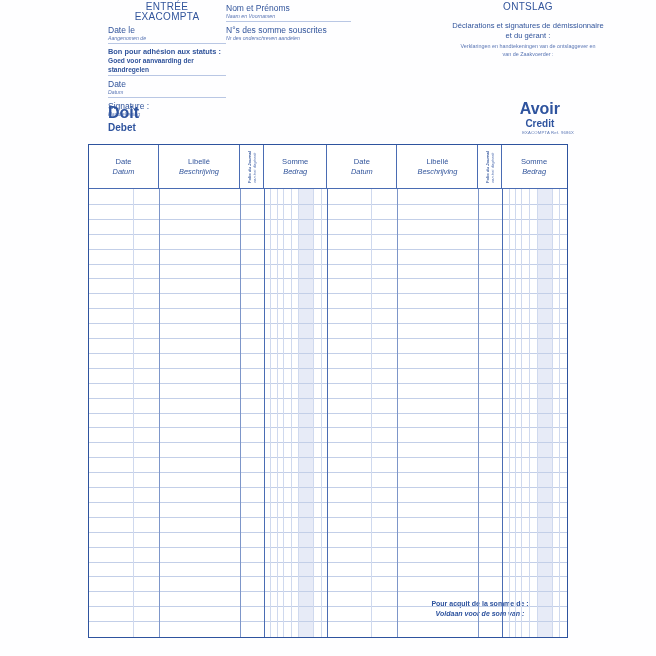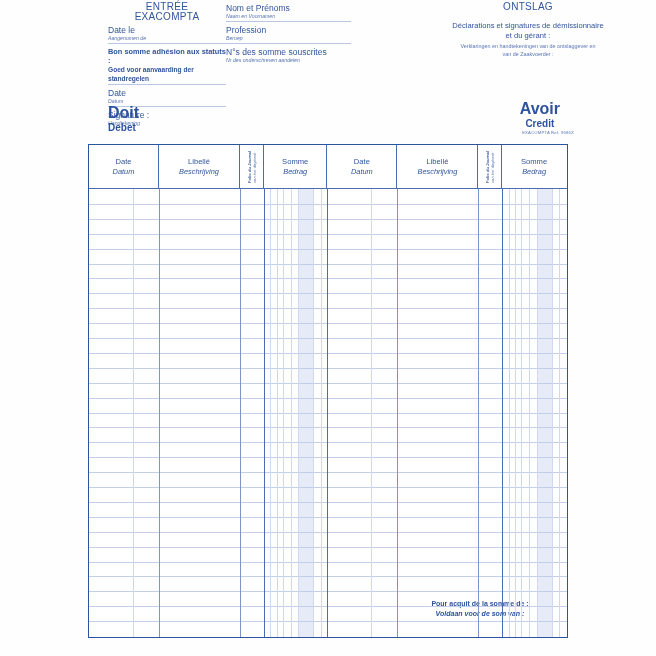--- a/index.html
+++ b/index.html
@@ -300,21 +300,21 @@
     <div class="col-entree">
       <div class="section-title">ENTRÉE</div>
       <div class="section-title">EXACOMPTA</div>
 
       <div class="fld">
         <div class="fld-fr noline">Date le</div>
         <div class="fld-nl">Aangenomen de</div>
       </div>
 
       <div class="fld">
-        <div class="fld-bold">Bon somme adhésion aux statuts :</div>
+        <div class="fld-bold">Bon pour adhésion aux statuts :</div>
         <div class="fld-bold-nl">Goed voor aanvaarding der standregelen</div>
       </div>
 
       <div class="fld">
         <div class="fld-fr noline">Date</div>
         <div class="fld-nl">Datum</div>
       </div>
 
       <div class="fld">
         <div class="fld-fr noline">Signature :</div>
@@ -324,24 +324,20 @@
 
     <div class="doit-block">
       <div class="doit-fr">Doit</div>
       <div class="doit-nl">Debet</div>
     </div>
 
     <div class="col-nom">
       <div class="fld">
         <div class="fld-fr noline">Nom et Prénoms</div>
         <div class="fld-nl">Naam en Voornamen</div>
-      </div>
-      <div class="fld">
-        <div class="fld-fr noline">Profession</div>
-        <div class="fld-nl">Beroep</div>
       </div>
       <div class="fld">
         <div class="fld-fr noline">N°s des somme souscrites</div>
         <div class="fld-nl noline">Nr des onderschreven aandelen</div>
       </div>
     </div>
 
     <div class="col-sortie">
       <div class="section-title">ONTSLAG</div>
       <div class="sortie-decl">Déclarations et signatures de démissionnaire</div>

